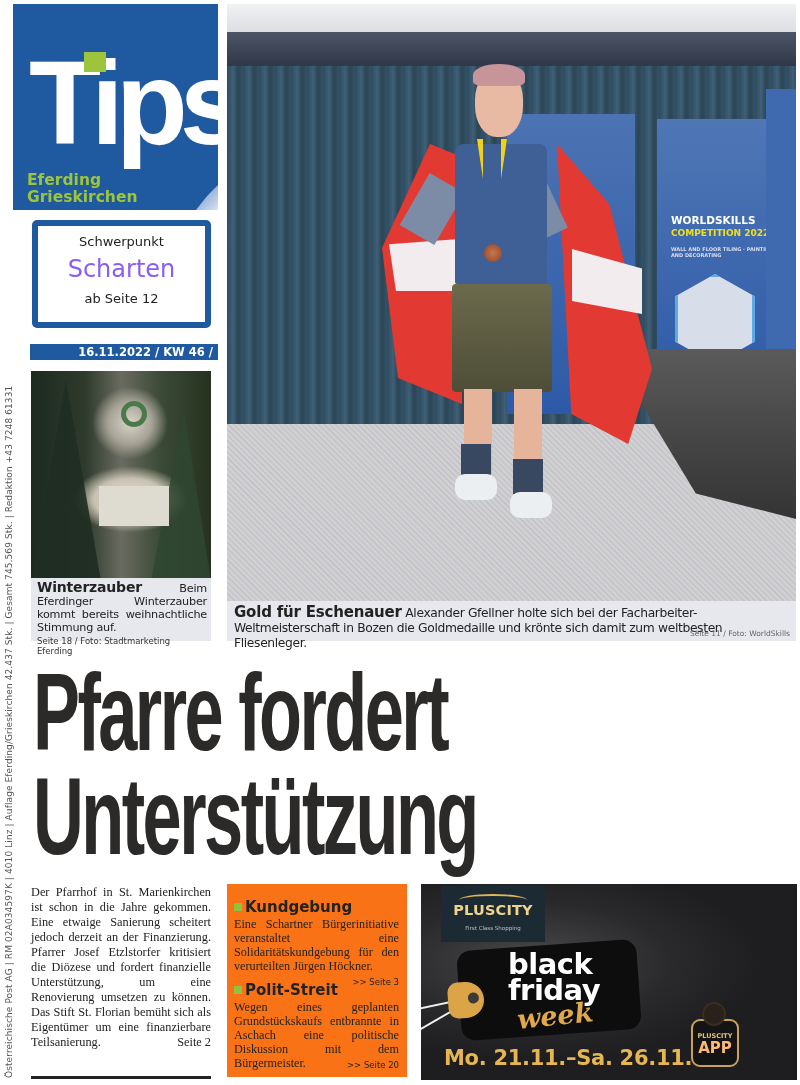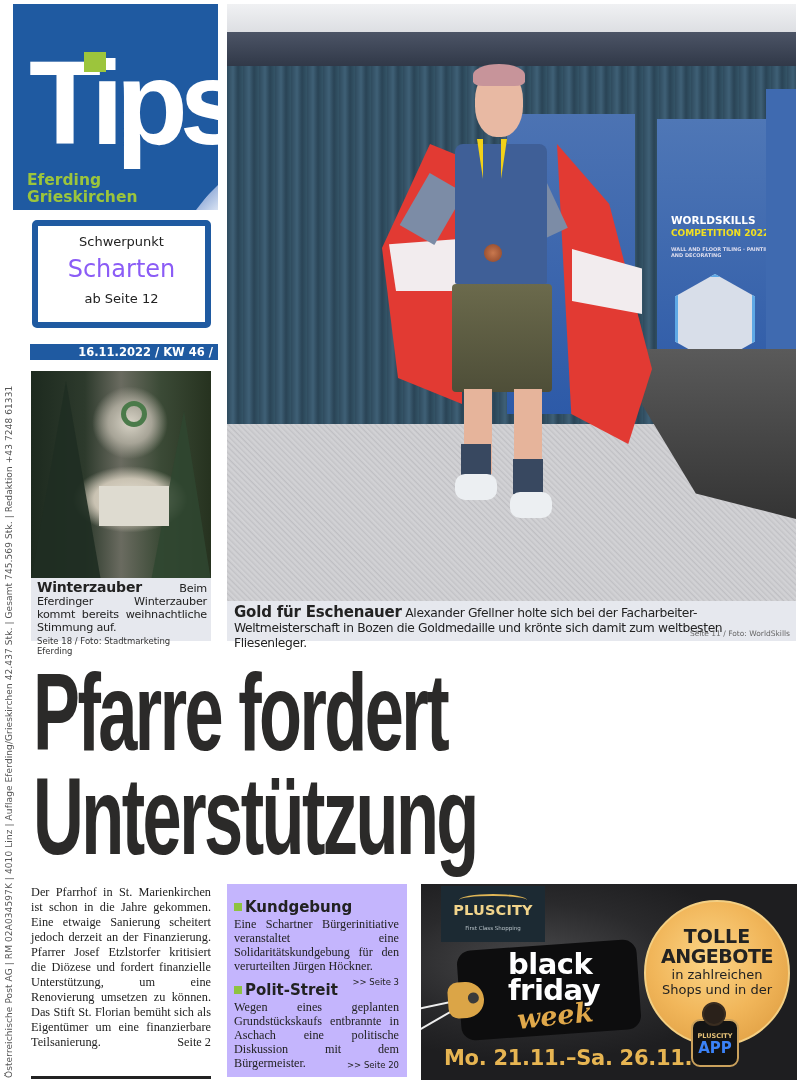--- a/index.html
+++ b/index.html
@@ -98,21 +98,21 @@
   .headline { position: absolute; left: 33px; top: 660px; width: 760px; font-family: "Liberation Sans", sans-serif; font-weight: bold;
     color: #2b2a29; font-size: 110px; line-height: 104px; letter-spacing: -4px; transform: scaleX(0.64); transform-origin: 0 0; white-space: nowrap; }
 
   
   .lead { position: absolute; left: 31px; top: 885px; width: 180px; font-family: "Liberation Serif", serif; font-size: 12.3px; line-height: 15px;
     text-align: justify; color: #222; }
   .lead .page { float: right; }
   .lead-rule { position: absolute; left: 31px; top: 1076px; width: 180px; height: 3px; background: #222; }
 
   
-  .briefs { position: absolute; left: 227px; top: 884px; width: 180px; height: 193px; background: #c4b5fd; padding: 14px 8px 0 7px; }
+  .briefs { position: absolute; left: 227px; top: 884px; width: 180px; height: 193px; background: #f97316; padding: 14px 8px 0 7px; }
   .briefs .item { margin-bottom: 8px; }
   .briefs .bh { font-weight: bold; font-size: 15px; color: #222; font-family: "DejaVu Sans", sans-serif; display: flex; align-items: center; gap: 3px; }
   .briefs .sq { display: inline-block; width: 8px; height: 8px; background: #8ec33f; }
   .briefs .bt { font-family: "Liberation Serif", serif; font-size: 12.2px; line-height: 14px; text-align: justify; color: #222; margin-top: 1px; }
   .briefs .ref { float: right; font-family: "DejaVu Sans", sans-serif; font-size: 8.5px; margin-top: 2px; }
 
   
   .ad { position: absolute; left: 421px; top: 884px; width: 376px; height: 196px; overflow: hidden;
     background: radial-gradient(ellipse 60% 50% at 30% 40%, #4a4a4c 0%, #2a2a2c 60%, #1e1e20 100%); font-family: "DejaVu Sans", sans-serif; }
   .ad .brand { position: absolute; left: 20px; top: 2px; width: 104px; height: 56px; background: #1c2a33; text-align: center; }
@@ -131,21 +131,21 @@
     font-size: 27px; line-height: 28px; transform: rotate(-6deg); }
   .ad .dates { position: absolute; left: 23px; top: 162px; color: #e7b552; font-size: 21px; font-weight: bold; letter-spacing: -0.3px; }
   .ad .coin { position: absolute; left: 223px; top: 16px; width: 146px; height: 146px; border-radius: 50%;
     background: radial-gradient(circle at 45% 40%, #fbd587 0%, #f1b65a 50%, #d9963a 100%); border: 2px solid #f3cf83; }
   .ad .coin .c1 { position: absolute; left: 0; top: 24px; width: 100%; text-align: center; font-weight: bold; font-size: 19px; color: #222; line-height: 20px; }
   .ad .coin .c2 { position: absolute; left: 0; top: 44px; width: 100%; text-align: center; font-weight: bold; font-size: 19px; color: #222; line-height: 20px; letter-spacing: -0.5px; }
   .ad .coin .c3 { position: absolute; left: 0; top: 65px; width: 100%; text-align: center; font-size: 13px; color: #222; line-height: 15px; }
   .ad .coin .c4 { position: absolute; left: 0; top: 80px; width: 100%; text-align: center; font-size: 13px; color: #222; line-height: 15px; }
   .ad .app { position: absolute; left: 270px; top: 135px; width: 48px; height: 48px; border-radius: 9px; background: #141414; border: 2px solid #caa15c; text-align: center; }
   .ad .app .an { color: #e6c278; font-size: 6.5px; font-weight: bold; margin-top: 11px; }
-  .ad .app .aa { color: #3b82f6; font-size: 15px; font-weight: bold; line-height: 17px; }
+  .ad .app .aa { color: #fdba74; font-size: 15px; font-weight: bold; line-height: 17px; }
   .ad .app-icon { position: absolute; left: 281px; top: 118px; width: 24px; height: 24px; border-radius: 50%; background: #2a211a; border: 2px solid #3a2d20; }
 </style>
 </head>
 <body>
 
 <div class="logo">
   <div class="word">Tips</div>
   <div class="dot"></div>
   <div class="region">
     <div>Eferding</div>
@@ -260,24 +260,18 @@
     <div class="sub">First Class Shopping</div>
   </div>
   <div class="string1"></div>
   <div class="string2"></div>
   <div class="tag"></div>
   <div class="tag-hole"></div>
   <div class="bf1">black</div>
   <div class="bf2">friday</div>
   <div class="week">week</div>
   <div class="dates">Mo. 21.11.–Sa. 26.11.</div>
-  <div class="coin">
-    <div class="c1">TOLLE</div>
-    <div class="c2">ANGEBOTE</div>
-    <div class="c3">in zahlreichen</div>
-    <div class="c4">Shops und in der</div>
-  </div>
   <div class="app">
     <div class="an">PLUSCITY</div>
     <div class="aa">APP</div>
   </div>
   <div class="app-icon"></div>
 </div>
 
 </body></html>

